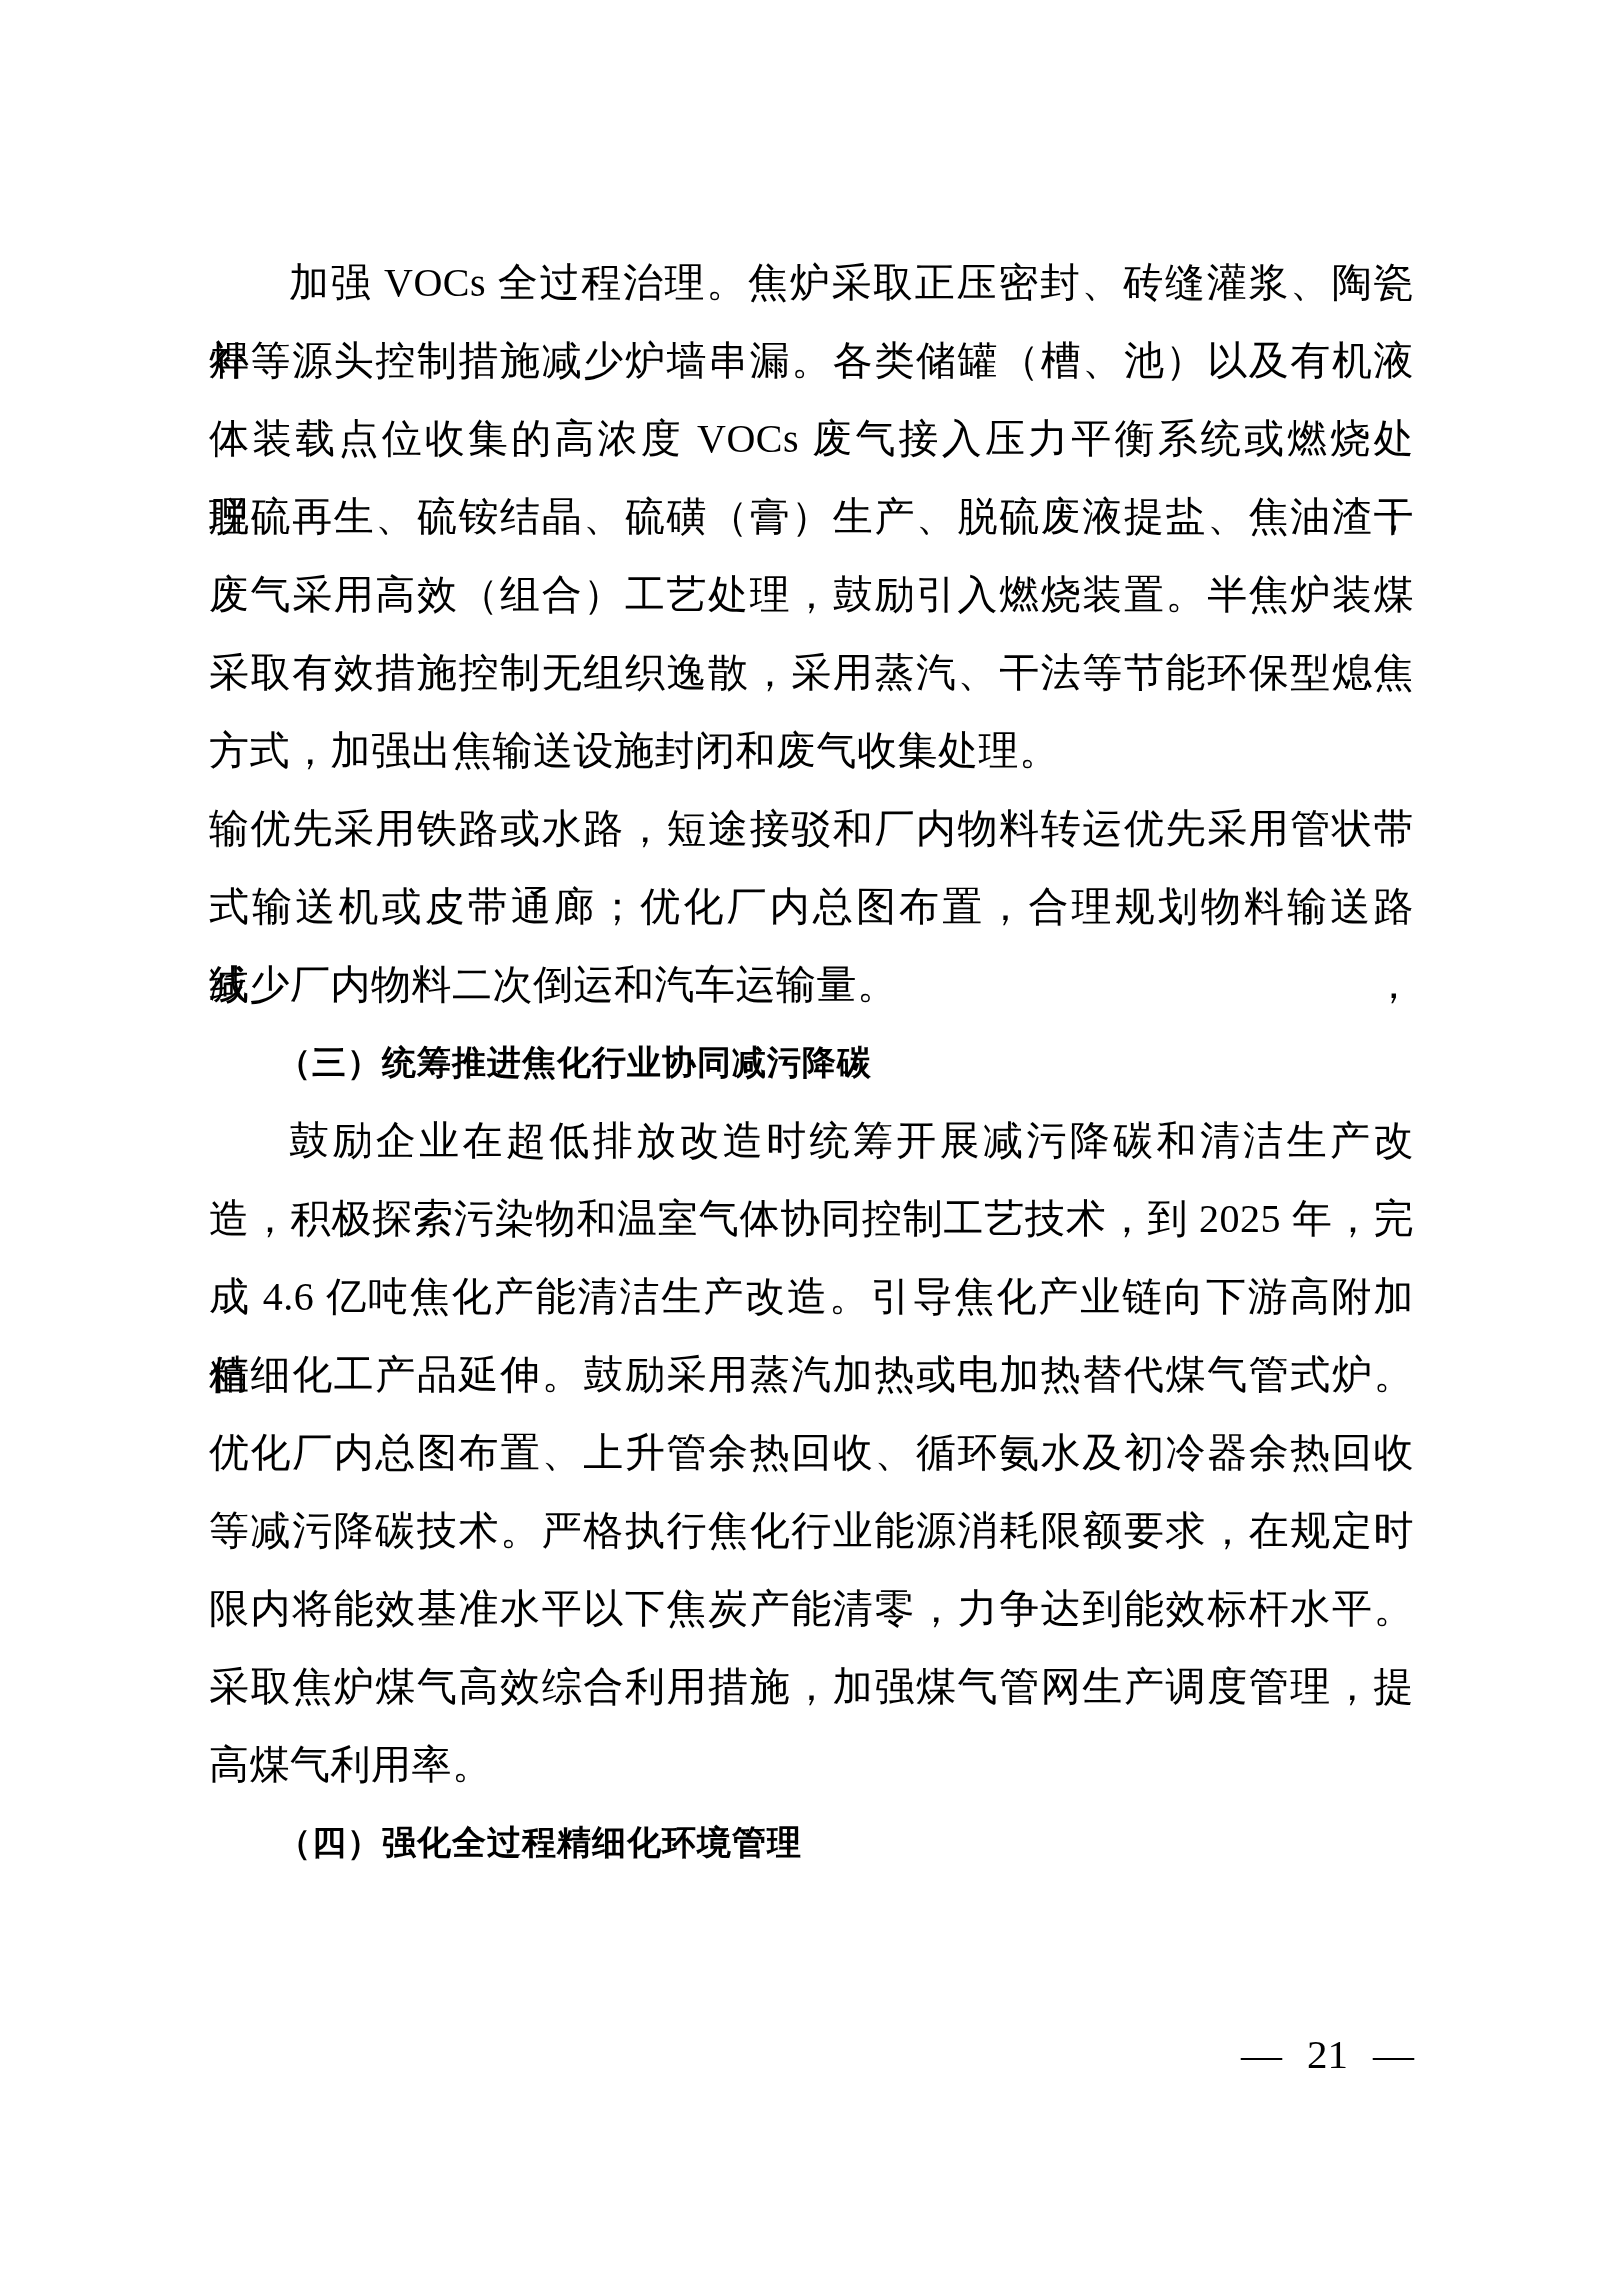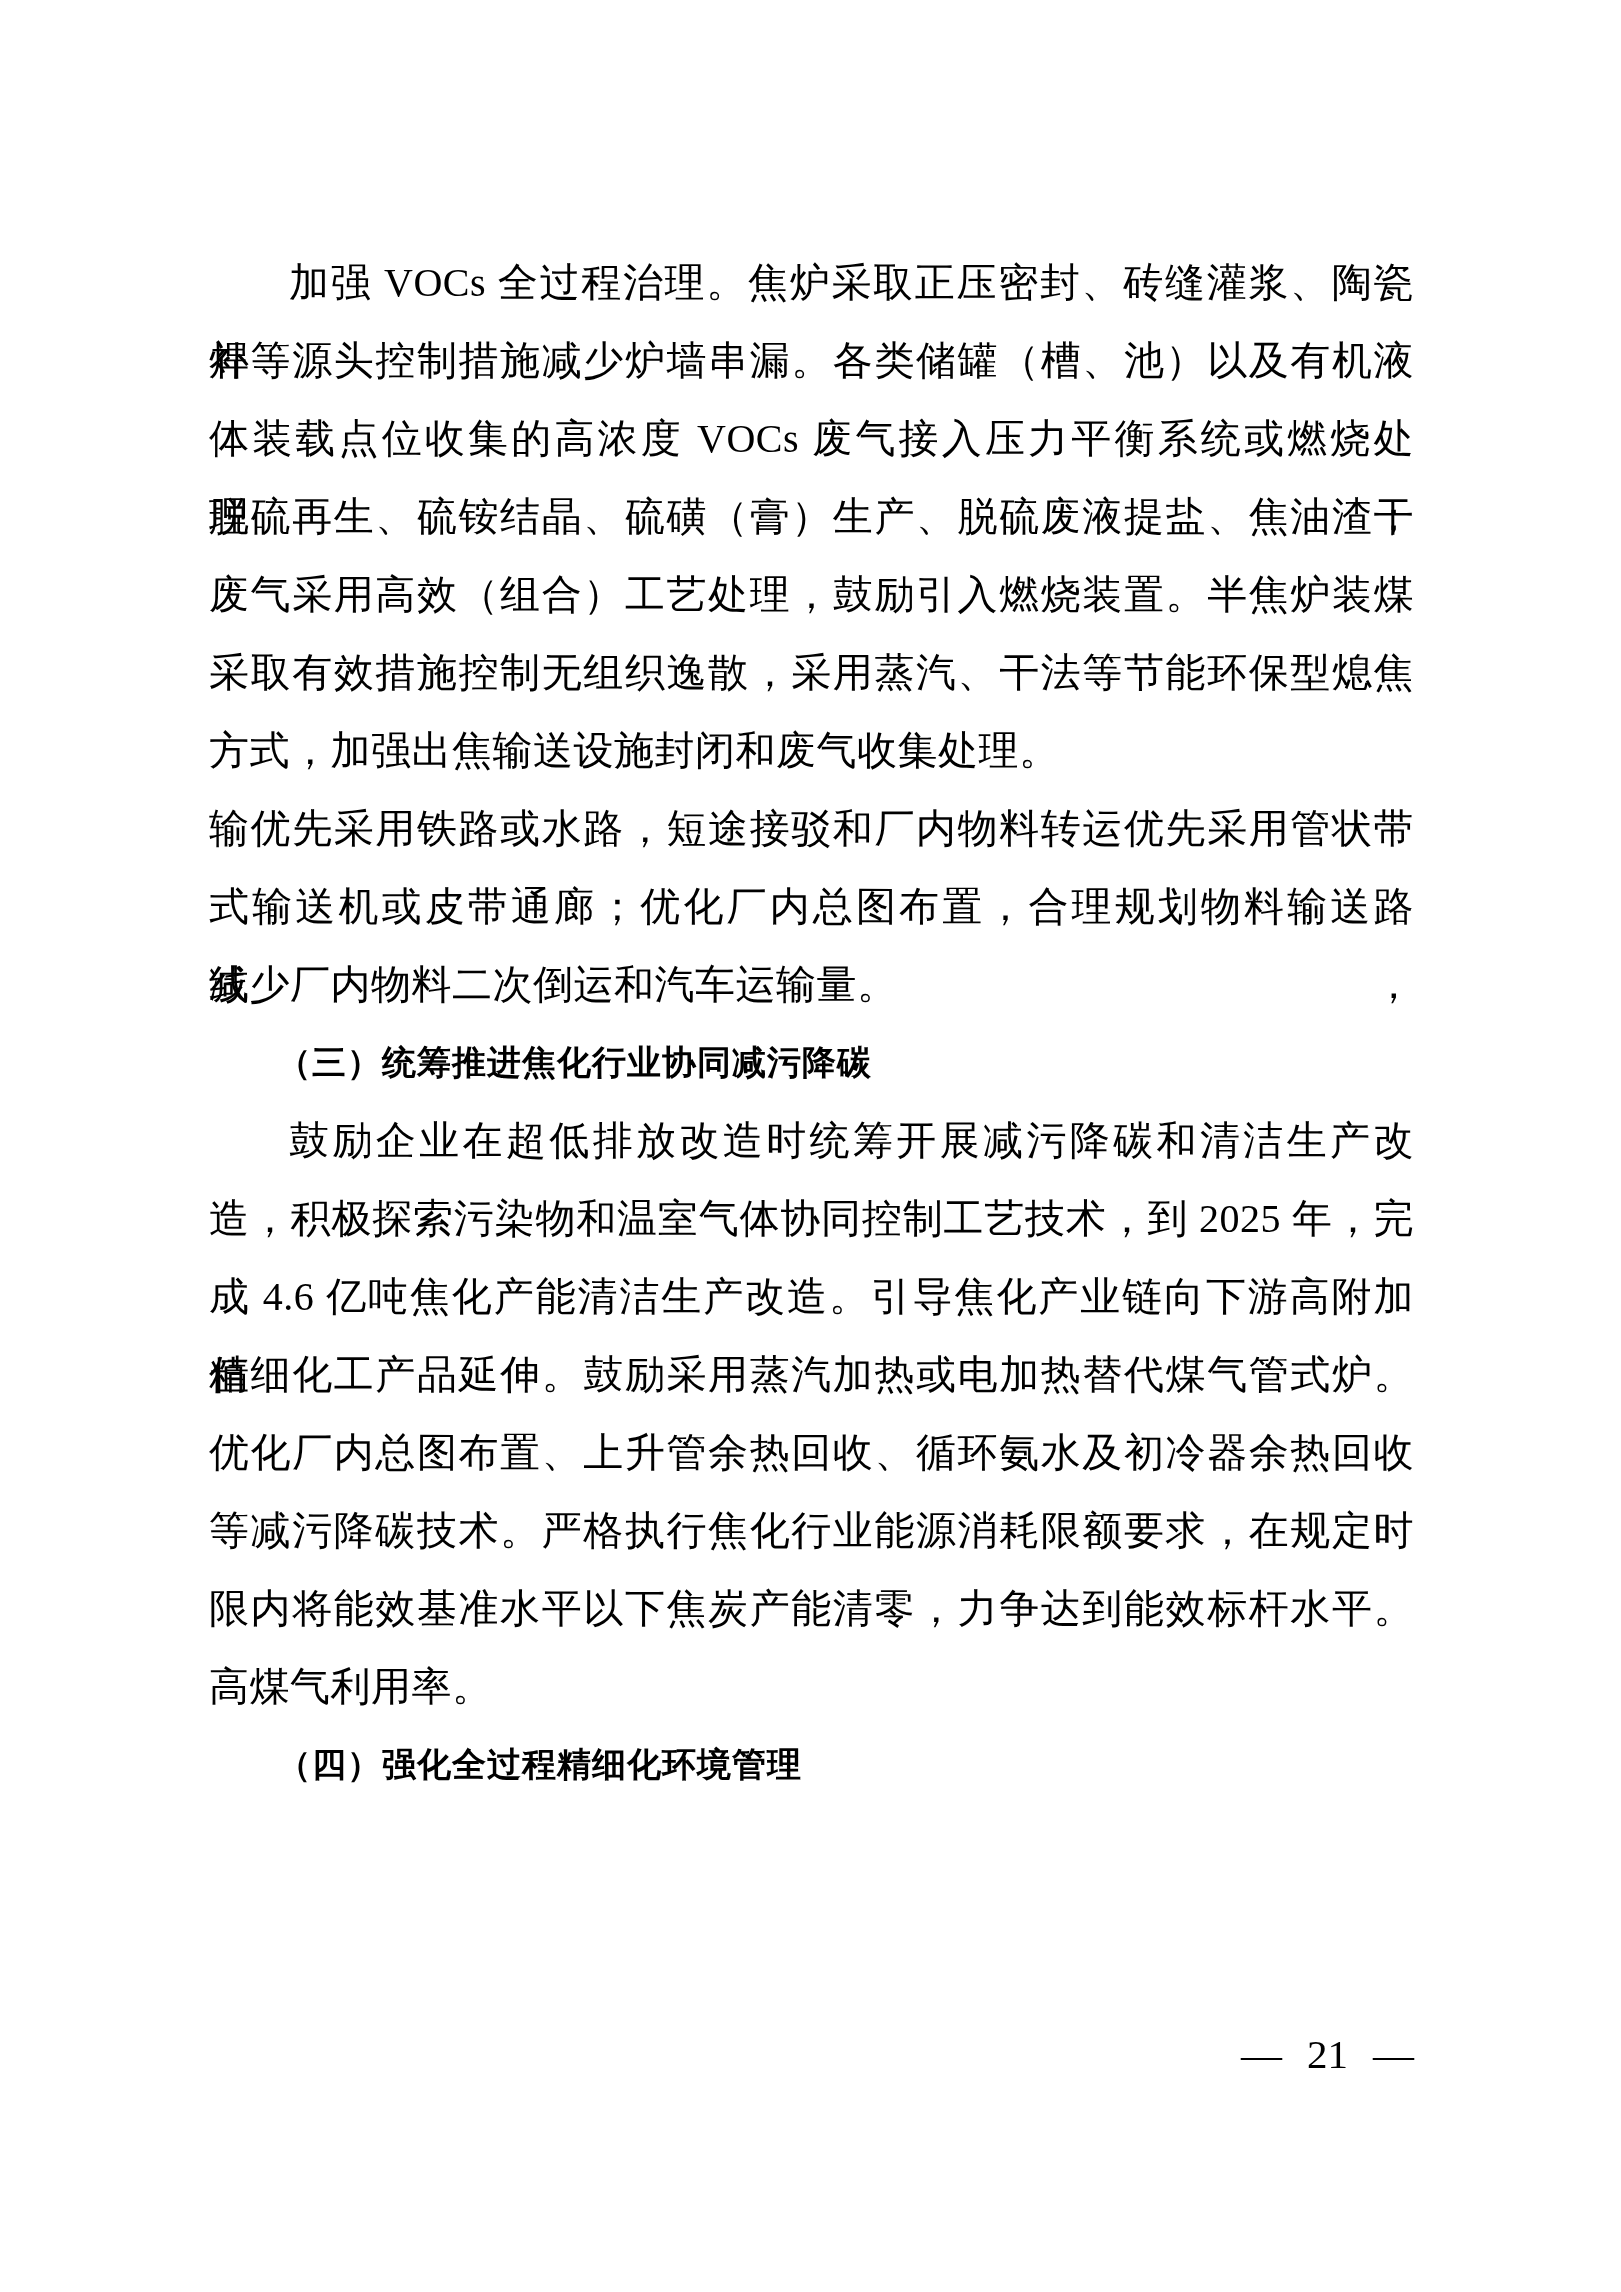--- a/index.html
+++ b/index.html
@@ -64,20 +64,21 @@
     <div class="line">式输送机或皮带通廊；优化厂内总图布置，合理规划物料输送路线，</div>
     <div class="line para-end">减少厂内物料二次倒运和汽车运输量。</div>
     <div class="line heading">（三）统筹推进焦化行业协同减污降碳</div>
     <div class="line indent">鼓励企业在超低排放改造时统筹开展减污降碳和清洁生产改</div>
     <div class="line">造，积极探索污染物和温室气体协同控制工艺技术，到 2025 年，完</div>
     <div class="line">成 4.6 亿吨焦化产能清洁生产改造。引导焦化产业链向下游高附加值</div>
     <div class="line">精细化工产品延伸。鼓励采用蒸汽加热或电加热替代煤气管式炉。</div>
     <div class="line">优化厂内总图布置、上升管余热回收、循环氨水及初冷器余热回收</div>
     <div class="line">等减污降碳技术。严格执行焦化行业能源消耗限额要求，在规定时</div>
     <div class="line">限内将能效基准水平以下焦炭产能清零，力争达到能效标杆水平。</div>
+    <div class="line">采取焦炉煤气高效综合利用措施，加强煤气管网生产调度管理，提</div>
     <div class="line para-end">高煤气利用率。</div>
     <div class="line heading">（四）强化全过程精细化环境管理</div>
   </div>
 
   <div class="footer">
     <span>—</span>
     <span>21</span>
     <span>—</span>
   </div>
 

